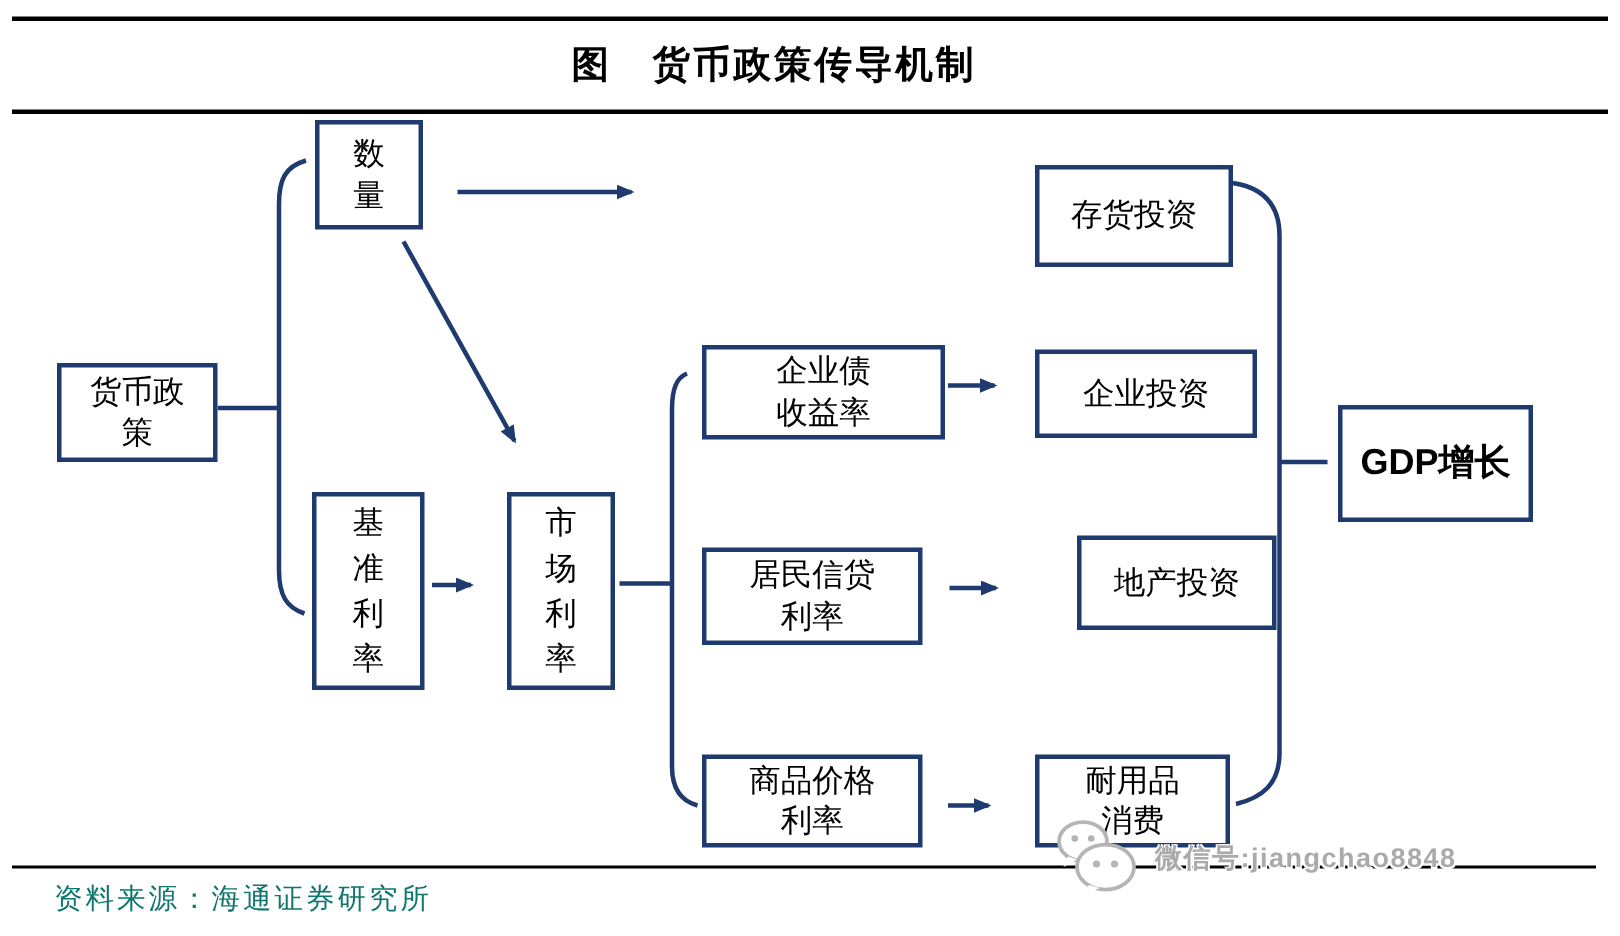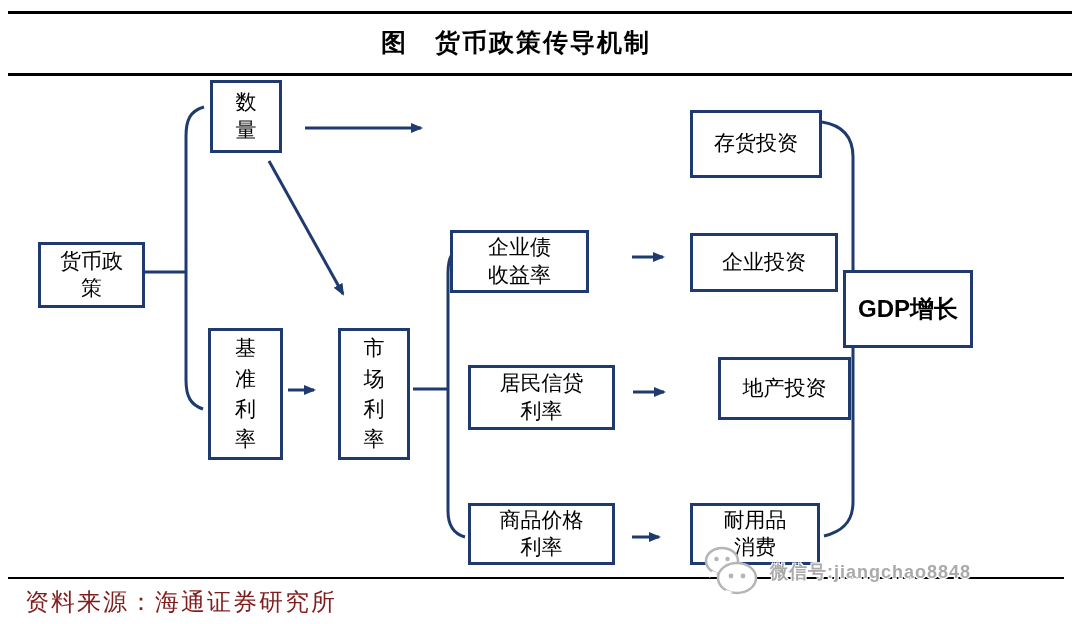--- a/index.html
+++ b/index.html
@@ -7,39 +7,39 @@
         font-family:"Liberation Serif","DejaVu Serif",serif;}
 
   .rule{position:absolute;background:#000000;}
   #rule-top{left:8px;top:11px;width:1064px;height:3px;}
   #rule-mid{left:8px;top:73px;width:1064px;height:3px;}
   #rule-bottom{left:8px;top:577px;width:1056px;height:2px;z-index:1;}
 
   #title{position:absolute;left:0;top:26px;width:936px;text-align:center;
          font-size:25px;font-weight:bold;color:#000;white-space:pre;letter-spacing:2px;padding-left:48px;}
 
-  #source{position:absolute;left:25px;top:586px;font-size:24px;color:#7f1d1d;letter-spacing:2px;}
+  #source{position:absolute;left:36px;top:586px;font-size:19px;color:#0f766e;letter-spacing:2px;}
 
   .node{position:absolute;box-sizing:border-box;border:3px solid #1E3A6E;background:#ffffff;
         color:#000;display:flex;align-items:center;justify-content:center;text-align:center;
         white-space:pre-line;font-size:21px;line-height:1.3;z-index:2;}
 
   #n-monetary{left:38px;top:242px;width:107px;height:66px;}
   #n-quantity{left:210px;top:80px;width:72px;height:73px;}
   #n-benchmark{left:208px;top:328px;width:75px;height:132px;line-height:1.45;}
   #n-market{left:338px;top:328px;width:72px;height:132px;line-height:1.45;}
   #n-commodity{left:470px;top:88px;width:140px;height:68px;}
-  #n-corpbond{left:450px;top:230px;width:139px;height:63px;}
+  #n-corpbond{left:468px;top:230px;width:162px;height:63px;}
   #n-mortgage{left:468px;top:365px;width:147px;height:65px;}
   #n-household{left:468px;top:503px;width:147px;height:62px;}
   #n-inventory{left:690px;top:88px;width:132px;height:68px;margin-top:22px;}
   #n-corpinv{left:690px;top:233px;width:148px;height:59px;}
   #n-property{left:690px;top:357px;width:133px;height:63px;margin-left:28px;}
   #n-durable{left:690px;top:503px;width:130px;height:62px;}
-  #n-gdp{left:843px;top:270px;width:130px;height:78px;font-weight:bold;font-size:24px;
+  #n-gdp{left:892px;top:270px;width:130px;height:78px;font-weight:bold;font-size:24px;
          font-family:"Liberation Sans","DejaVu Sans",sans-serif;}
 
   #connectors{position:absolute;left:0;top:0;width:1080px;height:624px;z-index:0;}
 
   #watermark{position:absolute;left:700px;top:545px;display:flex;align-items:center;z-index:3;}
   #watermark-text{font-family:"Liberation Sans","DejaVu Sans",sans-serif;font-size:18px;font-weight:bold;
       color:#aaaaaa;letter-spacing:1px;margin-left:4px;
       text-shadow:-1px -1px 0 #ffffff,1px -1px 0 #ffffff,-1px 1px 0 #ffffff,1px 1px 0 #ffffff;}
 </style>
 </head>

